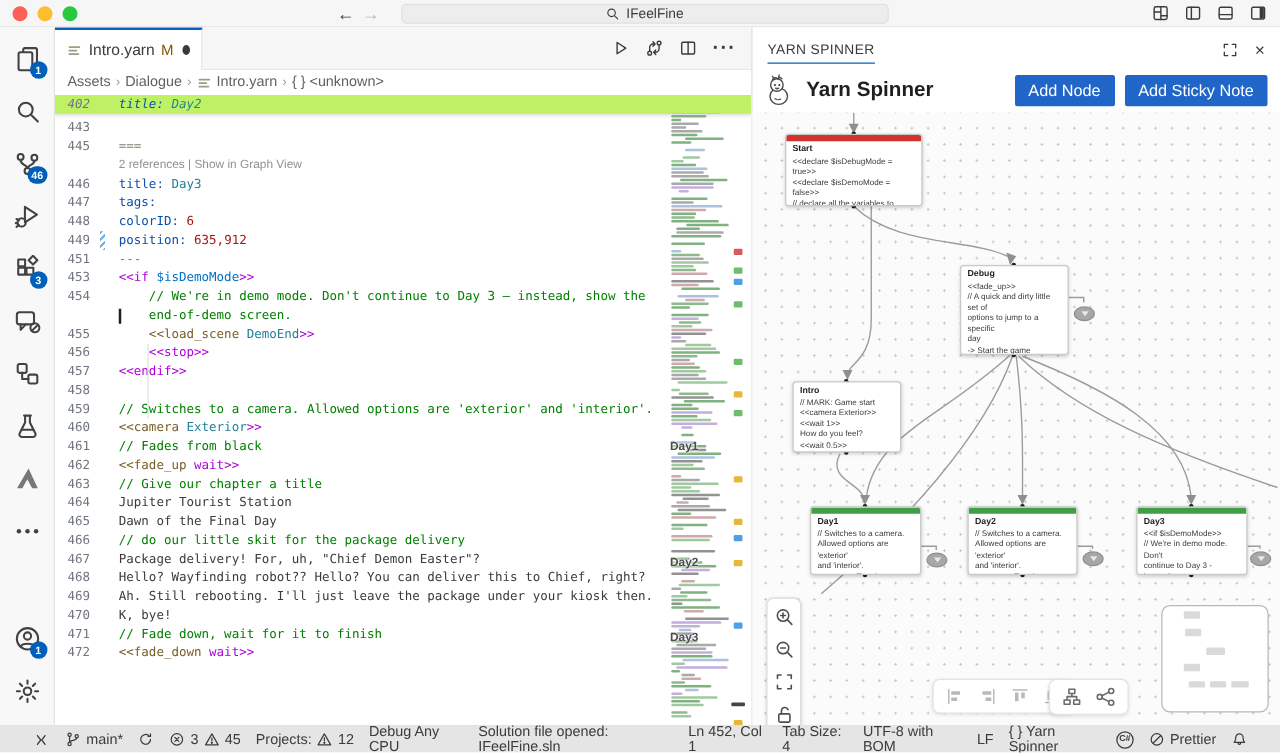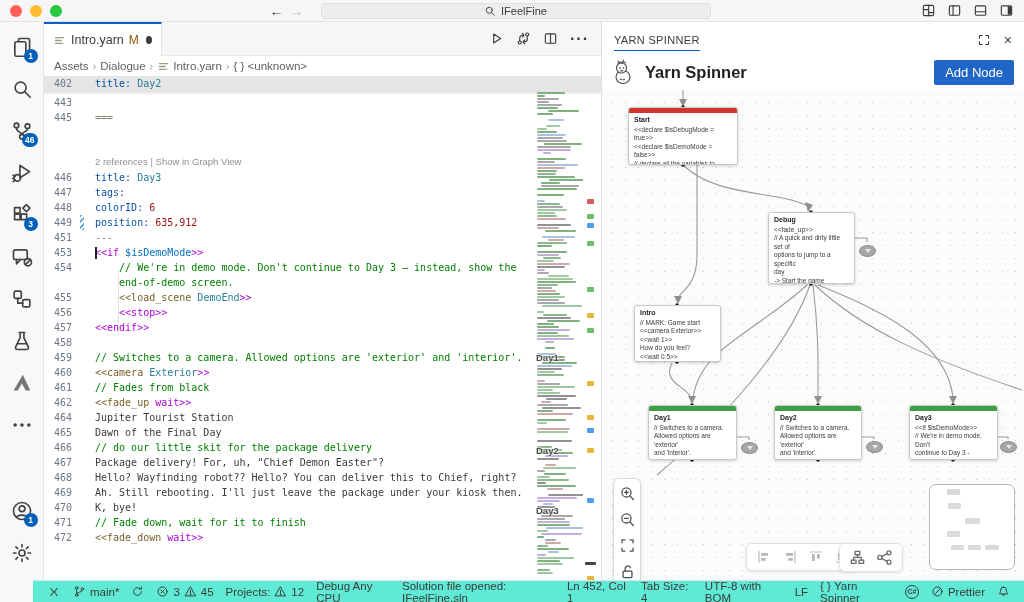--- a/index.html
+++ b/index.html
@@ -35,28 +35,28 @@
   .tabsbar { height:34px; flex:0 0 34px; background:#f6f6f6; border-bottom:1px solid #e9e9e9; display:flex; }
   .tab { width:118px; height:34px; background:#fff; border-top:2px solid #0860c4; border-right:1px solid #e5e5e5; display:flex; align-items:center; padding:0 9px; gap:5px; font-size:12.5px; color:#3b3b3b; }
   .tab .git-m { color:#895503; font-size:12px; }
   .tab .dirty { width:8px; height:8px; border-radius:50%; background:#3b3b3b; margin-left:2px; }
   .editor-actions { margin-left:auto; display:flex; align-items:center; gap:12px; padding-right:12px; color:#3b3b3b; }
   .breadcrumbs { height:20px; flex:0 0 20px; display:flex; align-items:center; padding-left:10px; gap:4px; font-size:11.5px; color:#616161; background:#fff; }
   .bc-sep { color:#9b9b9b; font-size:11px; }
   .bc-item { display:flex; align-items:center; gap:3px; }
 
   .editorwrap { position:relative; flex:1; overflow:hidden; background:#fff; font-family:"DejaVu Sans Mono",monospace; font-size:10px; }
-  .sticky { position:absolute; left:0; top:0; right:66px; height:17px; background:#e5e5e5; box-shadow:0 2px 3px rgba(0,0,0,0.14); display:flex; align-items:flex-end; z-index:5; }
+  .sticky { position:absolute; left:0; top:0; right:66px; height:17px; background:#bef264; box-shadow:0 2px 3px rgba(0,0,0,0.14); display:flex; align-items:flex-end; z-index:5;font-style:italic; }
   .coderows { position:absolute; left:0; top:19px; width:491px; }
   .row { height:15px; line-height:15px; white-space:pre; position:relative; }
   .ln { display:inline-block; width:28px; text-align:right; color:#6f7681; }
   .lc { padding-left:23px; color:#3b3b3b; }
   .row-current { outline:1px solid #d5d5d5; outline-offset:-1px; }
   .row-current .ln { color:#1f1f1f; }
-  .row-lens { font-family:"Liberation Sans",sans-serif; font-size:9.5px; color:#919191; height:15px; line-height:14px;margin-top:30px; }
+  .row-lens { font-family:"Liberation Sans",sans-serif; font-size:9.5px; color:#919191; height:15px; line-height:14px; }
   .row-lens .lc { color:#919191; }
   .changed::before { content:''; position:absolute; left:36px; top:0; bottom:0; width:4px; background:repeating-linear-gradient(135deg,#6db1e8 0 2px,#ffffff 2px 4px); }
   .sk{color:#0b51a8;} .scmd{color:#af00db;} .stype{color:#267f99;} .snum{color:#a31515;} .scom{color:#008000;} .smeta{color:#7d7d6f;} .sfn{color:#795e26;} .svar{color:#0070c1;} .splain{color:#3b3b3b;}
   .indent-guide { position:absolute; left:74px; width:1px; background:#e3e3e3; z-index:2; }
   .caret { position:absolute; left:51px; width:1.5px; height:12px; background:#1f1f1f; z-index:3; }
 
   .minimap { position:absolute; left:491px; top:0; bottom:0; width:48px; background:#fff; overflow:hidden; }
   .mm-stripe { position:absolute; height:1.7px; border-radius:1px; }
   .mm-label { position:absolute; left:1px; font-family:"Liberation Sans",sans-serif; font-weight:bold; font-size:9.5px; color:#4d4d4d; text-shadow:0 0 2px #fff,0 0 2px #fff; }
   .overview { position:absolute; left:539px; top:0; bottom:0; width:18px; background:#fff; }
@@ -82,21 +82,21 @@
   .oval { position:absolute; width:17px; height:12px; background:#a7a7a7; border:1px solid #8e8e8e; border-radius:50%; display:flex; align-items:center; justify-content:center; }
   .oval::after { content:''; width:0; height:0; border-left:3px solid transparent; border-right:3px solid transparent; border-top:4px solid #e8e8e8; }
   .vtool { position:absolute; left:11px; top:388px; width:28px; background:#fff; border:1px solid #dcdcdc; border-radius:6px; box-shadow:0 1px 3px rgba(0,0,0,.12); display:flex; flex-direction:column; align-items:center; padding:6px 0; gap:9px; color:#4f4f4f; }
   .htool { position:absolute; background:#fff; border:1px solid #e2e2e2; border-radius:6px; box-shadow:0 1px 3px rgba(0,0,0,.10); display:flex; align-items:center; gap:10px; padding:5px 9px; }
   .htool.dim { color:#b9b9b9; }
   .htool.dark { color:#6b6b6b; }
   .gmap { position:absolute; left:327px; top:394px; width:86px; height:86px; background:#fff; border:1.5px solid #b7b7b7; border-radius:7px; }
   .gmap .mr { position:absolute; background:#dadada; border-radius:1px; }
 
   
-  .statusbar { height:22px; flex:0 0 22px; background:#5eead4; border-top:1px solid #e3e3e3; display:flex; align-items:center; font-size:11.5px; color:#3b3b3b; padding:0 8px;margin-left:33px; }
+  .statusbar { height:22px; flex:0 0 22px; background:#e5e5e5; border-top:1px solid #e3e3e3; display:flex; align-items:center; font-size:11.5px; color:#3b3b3b; padding:0 20px; }
   .sb-left,.sb-right { display:flex; align-items:center; height:100%; }
   .sb-right { margin-left:auto; }
   .sb-item { display:flex; align-items:center; gap:4px; padding:0 6px; height:100%; }
   .cs-badge { width:14px; height:14px; border:1.1px solid #3b3b3b; border-radius:50%; font-size:7px; font-weight:bold; display:flex; align-items:center; justify-content:center; }
 </style>
 </head>
 <body>
 
 <div class="window">
 
@@ -334,20 +334,21 @@
             <div class="row"><span class="ln">454</span><span class="lc"><span class="scom">    // We're in demo mode. Don't continue to Day 3 — instead, show the</span></span></div>
             <div class="row"><span class="ln"></span><span class="lc"><span class="scom">    end-of-demo screen.</span></span></div>
             <div class="row"><span class="ln">455</span><span class="lc"><span class="sfn">    &lt;&lt;load_scene </span><span class="stype">DemoEnd</span><span class="scmd">&gt;&gt;</span></span></div>
             <div class="row"><span class="ln">456</span><span class="lc"><span class="scmd">    &lt;&lt;stop&gt;&gt;</span></span></div>
             <div class="row"><span class="ln">457</span><span class="lc"><span class="scmd">&lt;&lt;endif&gt;&gt;</span></span></div>
             <div class="row"><span class="ln">458</span><span class="lc"></span></div>
             <div class="row"><span class="ln">459</span><span class="lc"><span class="scom">// Switches to a camera. Allowed options are 'exterior' and 'interior'.</span></span></div>
             <div class="row"><span class="ln">460</span><span class="lc"><span class="sfn">&lt;&lt;camera </span><span class="stype">Exterior</span><span class="scmd">&gt;&gt;</span></span></div>
             <div class="row"><span class="ln">461</span><span class="lc"><span class="scom">// Fades from black</span></span></div>
             <div class="row"><span class="ln">462</span><span class="lc"><span class="sfn">&lt;&lt;fade_up </span><span class="scmd">wait&gt;&gt;</span></span></div>
+            <div class="row"><span class="ln">463</span><span class="lc"><span class="scom">// Give our chapter a title</span></span></div>
             <div class="row"><span class="ln">464</span><span class="lc"><span class="splain">Jupiter Tourist Station</span></span></div>
             <div class="row"><span class="ln">465</span><span class="lc"><span class="splain">Dawn of the Final Day</span></span></div>
             <div class="row"><span class="ln">466</span><span class="lc"><span class="scom">// do our little skit for the package delivery</span></span></div>
             <div class="row"><span class="ln">467</span><span class="lc"><span class="splain">Package delivery! For, uh, "Chief Demon Easter"?</span></span></div>
             <div class="row"><span class="ln">468</span><span class="lc"><span class="splain">Hello? Wayfinding robot?? Hello? You can deliver this to Chief, right?</span></span></div>
             <div class="row"><span class="ln">469</span><span class="lc"><span class="splain">Ah. Still rebooting. I'll just leave the package under your kiosk then.</span></span></div>
             <div class="row"><span class="ln">470</span><span class="lc"><span class="splain">K, bye!</span></span></div>
             <div class="row"><span class="ln">471</span><span class="lc"><span class="scom">// Fade down, wait for it to finish</span></span></div>
             <div class="row"><span class="ln">472</span><span class="lc"><span class="sfn">&lt;&lt;fade_down </span><span class="scmd">wait&gt;&gt;</span></span></div>
           </div>
@@ -543,20 +544,21 @@
               <path d="M6,4.5 q2,-2.5 4,-0.5 q2,-2 3.5,0 M7,3.8 l-1,-1.8 M11,3 l0.3,-2"></path>
               <circle cx="8" cy="9" r="0.8" fill="#333" stroke="none"></circle>
               <circle cx="11.5" cy="9" r="0.8" fill="#333" stroke="none"></circle>
               <path d="M8.5,11.5 q1.2,1 2.4,0"></path>
               <path d="M8,20 q3,1.5 5,0" stroke-dasharray="1.5 1.5"></path>
             </svg>
           </span>
         <span class="ph-title">Yarn Spinner</span>
         <span class="ph-spacer"></span>
         <button class="btn-blue">Add Node</button>
+        <button class="btn-blue">Add Sticky Note</button>
       </div>
       <div class="graph">
         <svg class="edges" width="423" height="490" viewBox="0 0 423 490">
           <g stroke="#9b9b9b" stroke-width="1.1" fill="none">
             <path d="M81,0 V12"></path>
             <path d="M81,75 C115,108 175,100 206,116"></path>
             <path d="M95,75 V165 C95,198 78,200 76,209"></path>
             <path d="M205,195 C150,245 98,258 91,308"></path>
             <path d="M211,195 C217,245 216,275 216,308"></path>
             <path d="M216,195 C285,222 346,255 351,308"></path>

